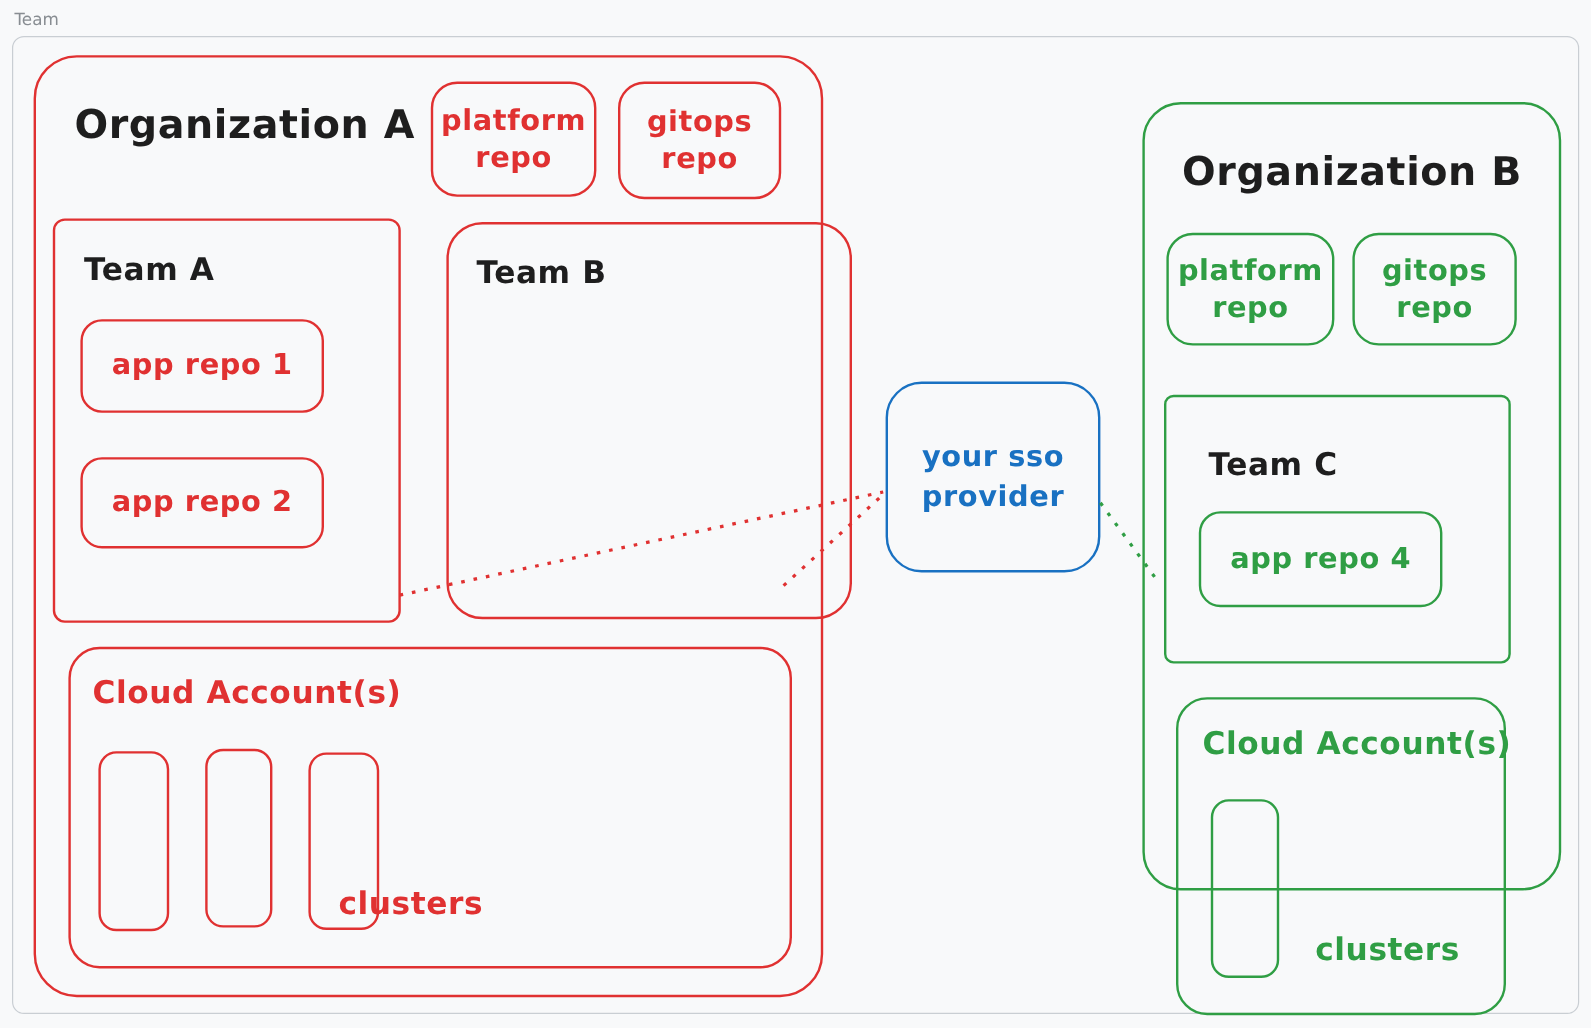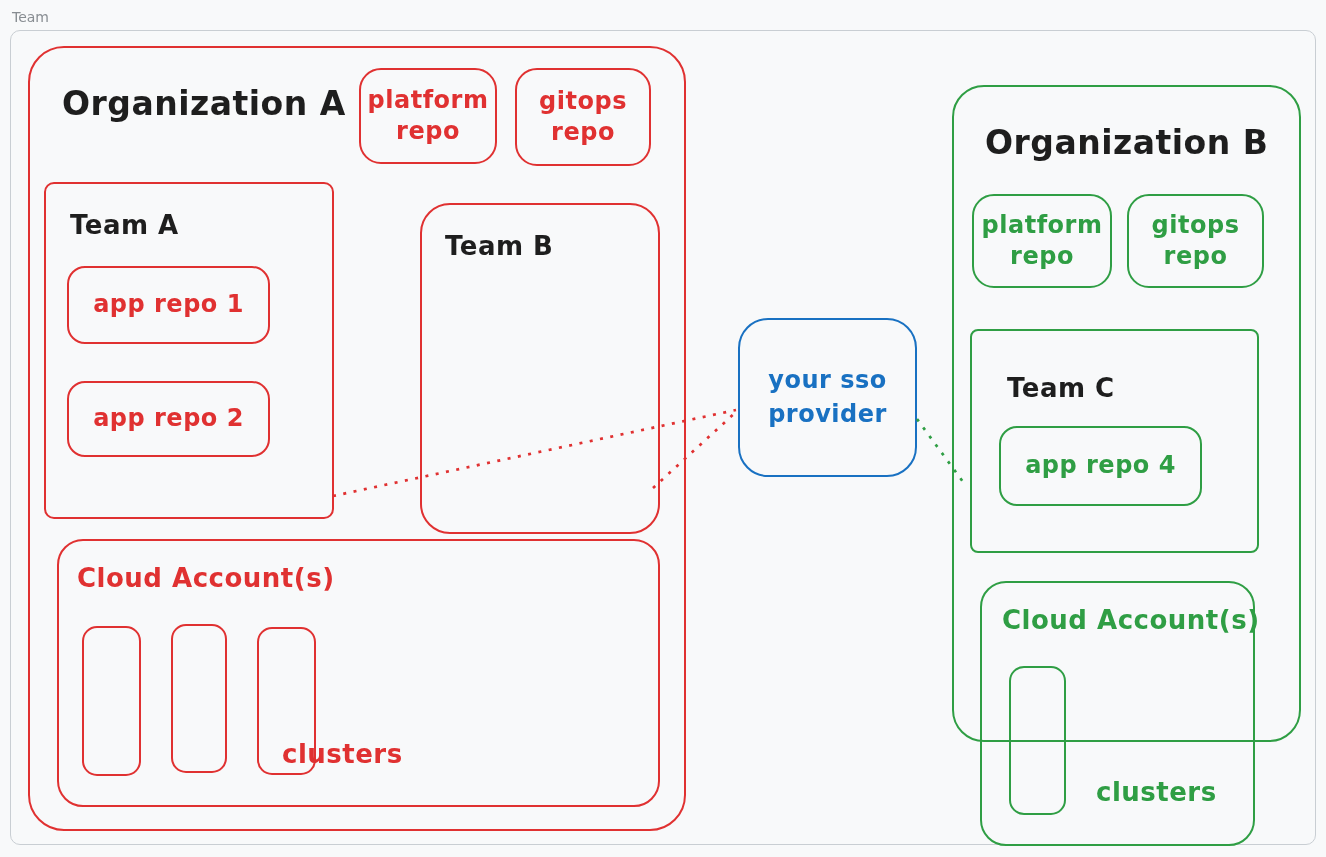--- a/index.html
+++ b/index.html
@@ -118,21 +118,21 @@
 
     <div class="pill red" style="left:329px; top:20px; width:138px; height:96px; border-radius:22px;">platform repo</div>
     <div class="pill red" style="left:485px; top:20px; width:136px; height:98px; border-radius:22px;">gitops repo</div>
 
     <div class="box red" style="left:14px; top:134px; width:290px; height:337px; border-radius:10px;">
       <div class="box-title dark" style="left:24px; top:26px;">Team A</div>
       <div class="pill red" style="left:21px; top:82px; width:203px; height:78px;">app repo 1</div>
       <div class="pill red" style="left:21px; top:197px; width:203px; height:76px;">app repo 2</div>
     </div>
 
-    <div class="box red" style="left:342px; top:155px; width:240px; height:331px; border-radius:30px;margin-left:48px;">
+    <div class="box red" style="left:342px; top:137px; width:338px; height:331px; border-radius:30px;">
       <div class="box-title dark" style="left:23px; top:26px;">Team B</div>
     </div>
 
     <div class="box red" style="left:27px; top:491px; width:603px; height:268px; border-radius:26px;">
       <div class="box-title" style="left:18px; top:22px;">Cloud Account(s)</div>
       <div class="bar red" style="left:23px; top:85px; width:59px; height:150px;"></div>
       <div class="bar red" style="left:112px; top:83px; width:56px; height:149px;"></div>
       <div class="bar red" style="left:198px; top:86px; width:59px; height:148px;"></div>
       <div class="clusters-label" style="left:223px; top:198px;">clusters</div>
     </div>

